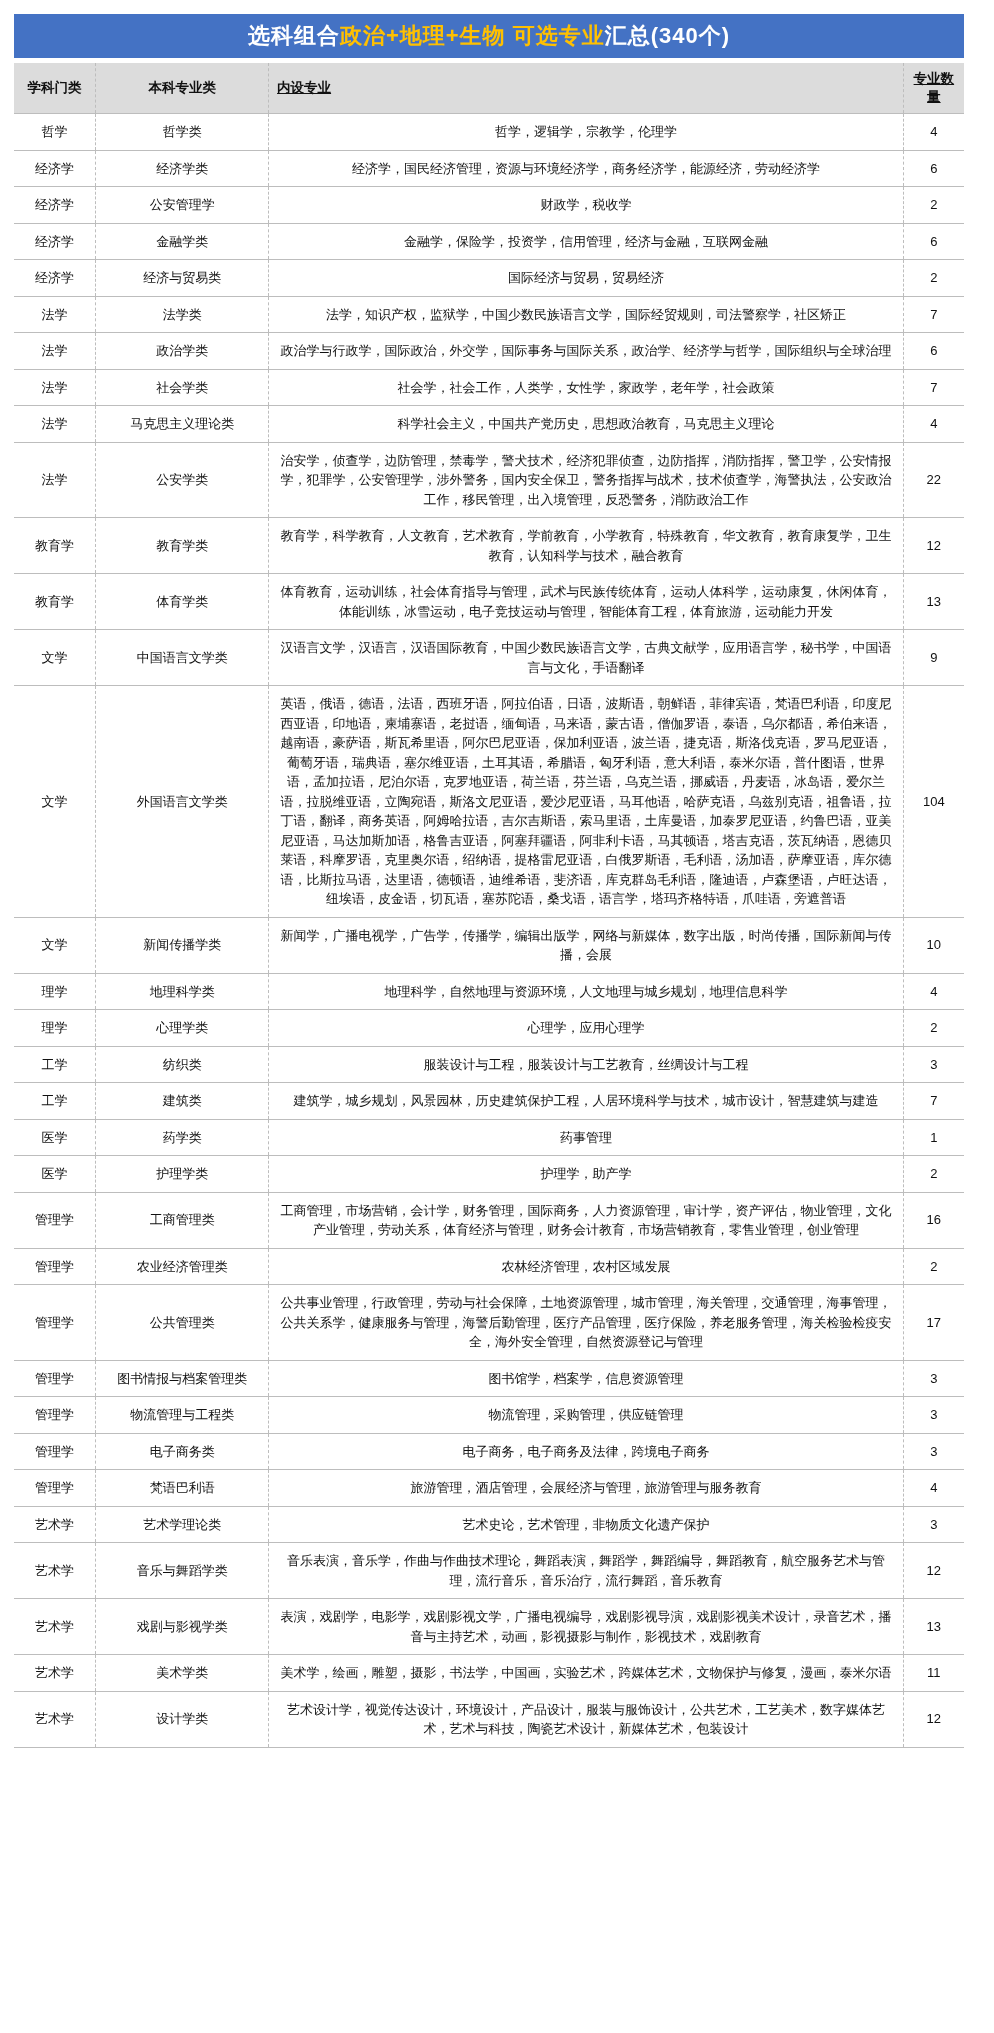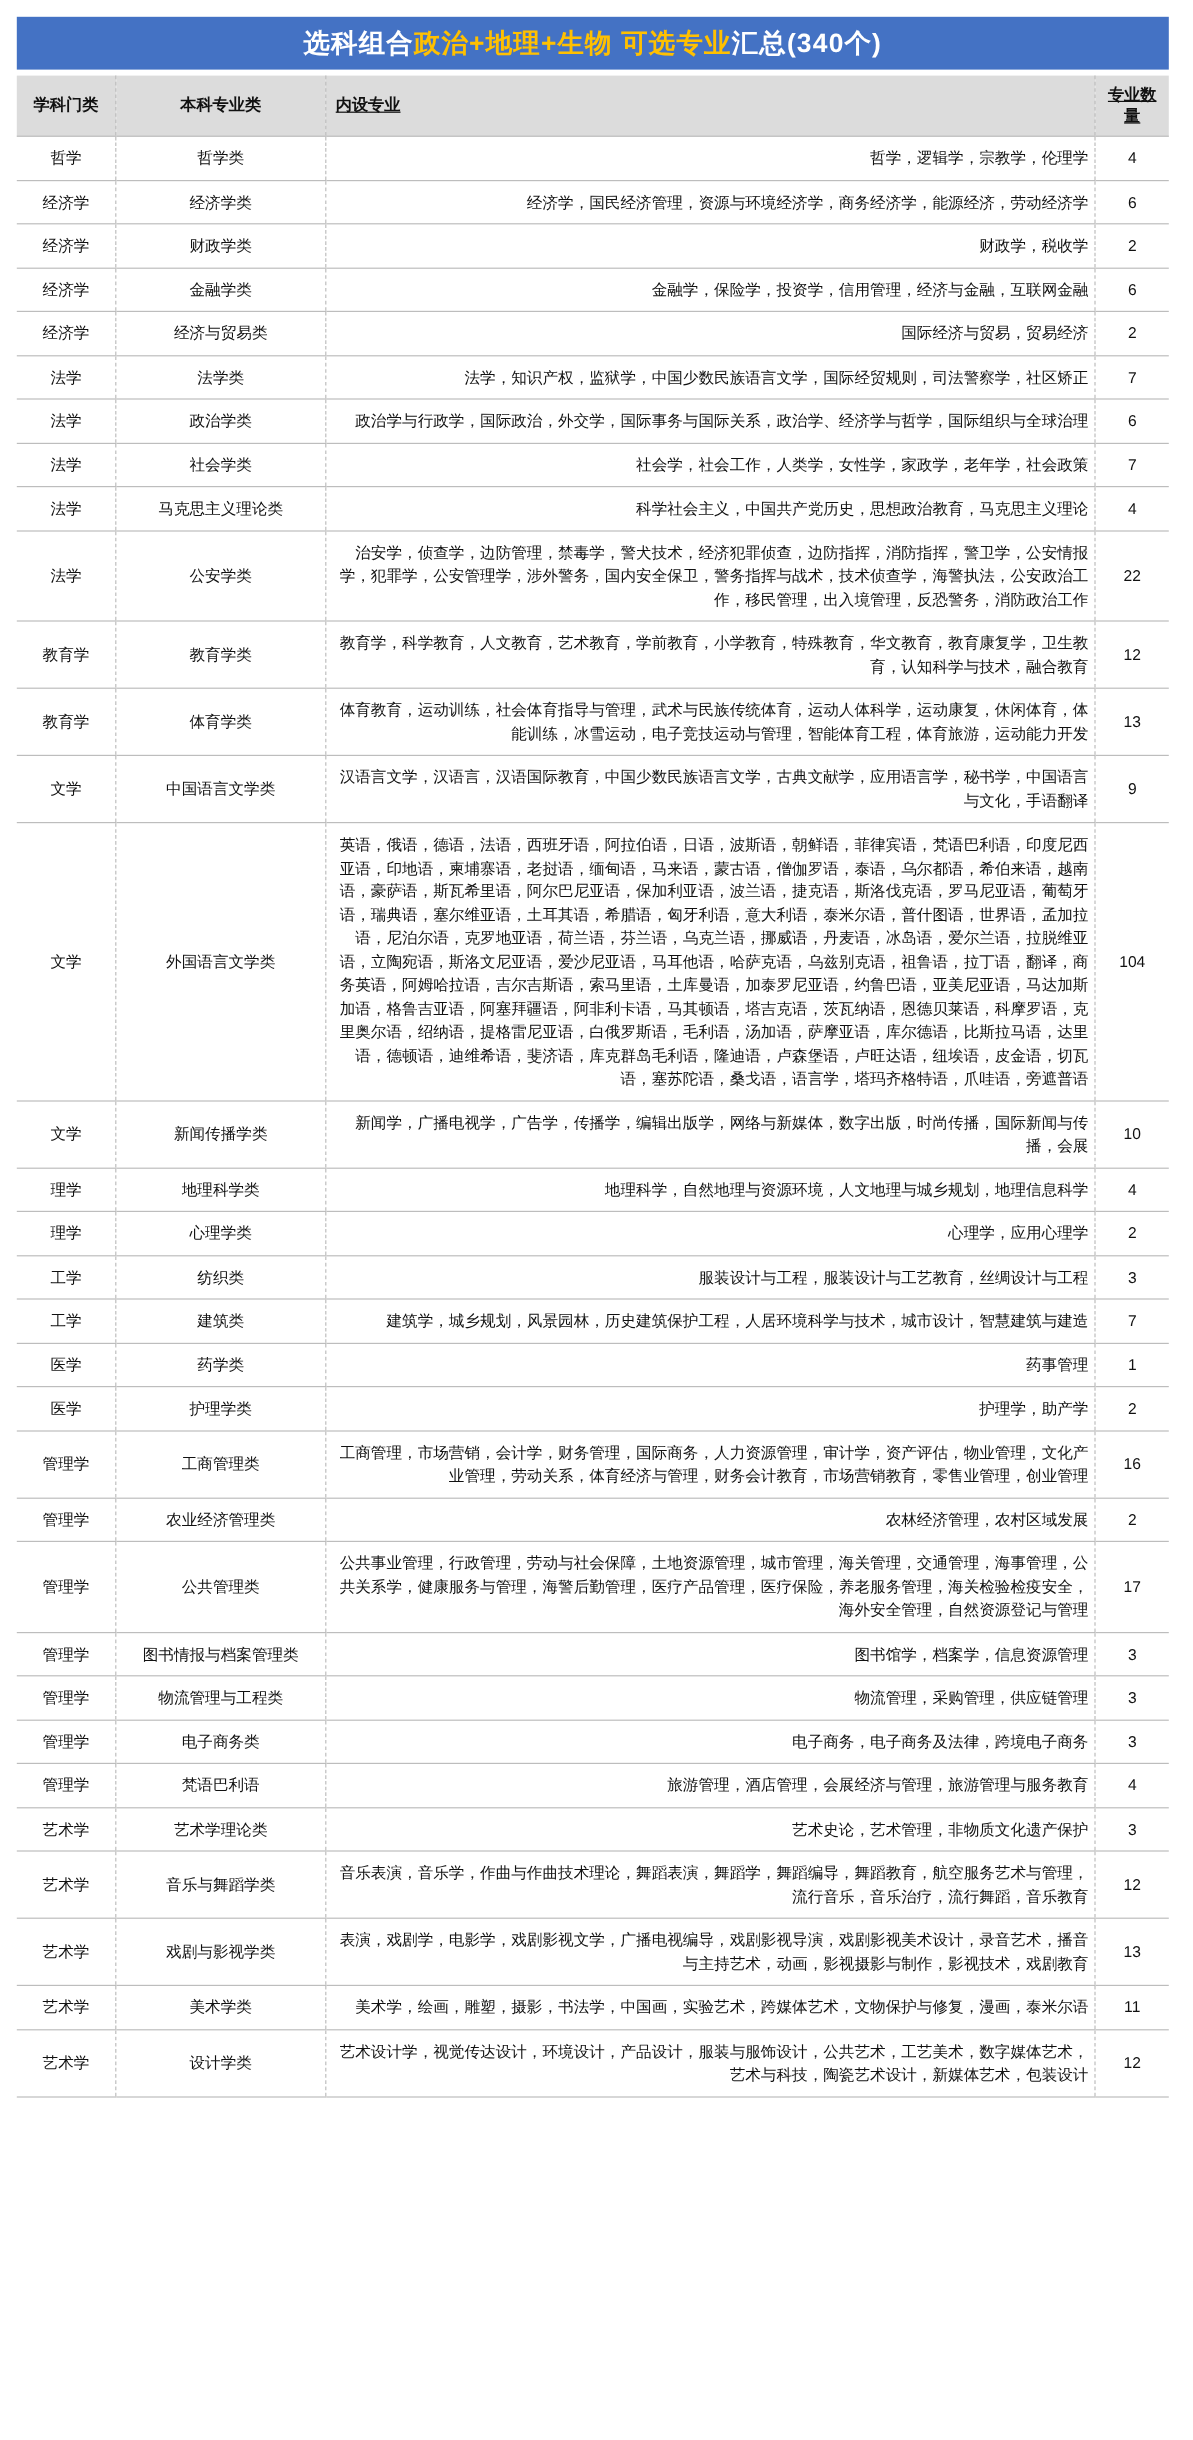--- a/index.html
+++ b/index.html
@@ -5,21 +5,21 @@
   html, body {
     margin: 0;
     padding: 0;
     background: #ffffff;
     font-family: "Liberation Sans", "DejaVu Sans", sans-serif;
     color: #111111;
   }
   .page {
     width: 994px;
     box-sizing: border-box;
-    padding: 14px 20px 10px 14px;
+    padding: 14px 30px 10px 14px;
     background: #ffffff;
   }
   .title-bar {
     background: var(--title-bg, #4472C4);
     text-align: center;
     font-size: 22px;
     font-weight: bold;
     line-height: 44px;
     height: 44px;
     letter-spacing: 1px;
@@ -58,21 +58,21 @@
     border-bottom: 1px solid var(--border, #bdbdbd);
     vertical-align: middle;
     line-height: 1.5;
   }
   table.majors td:last-child { border-right: none; }
   td.cell-category, td.cell-major-class, td.cell-count {
     text-align: center;
     white-space: normal;
   }
   td.cell-majors {
-    text-align: right;
+    text-align: center;
     padding-left: 8px;
     padding-right: 8px;
     word-break: break-all;
   }
 </style>
 </head>
 <body>
 
 <div class="page">
 
@@ -103,21 +103,21 @@
     <td class="cell-count">4</td>
   </tr>
         <tr>
     <td class="cell-category">经济学</td>
     <td class="cell-major-class">经济学类</td>
     <td class="cell-majors">经济学，国民经济管理，资源与环境经济学，商务经济学，能源经济，劳动经济学</td>
     <td class="cell-count">6</td>
   </tr>
         <tr>
     <td class="cell-category">经济学</td>
-    <td class="cell-major-class">财政学类</td>
+    <td class="cell-major-class">公安管理学</td>
     <td class="cell-majors">财政学，税收学</td>
     <td class="cell-count">2</td>
   </tr>
         <tr>
     <td class="cell-category">经济学</td>
     <td class="cell-major-class">金融学类</td>
     <td class="cell-majors">金融学，保险学，投资学，信用管理，经济与金融，互联网金融</td>
     <td class="cell-count">6</td>
   </tr>
         <tr>

